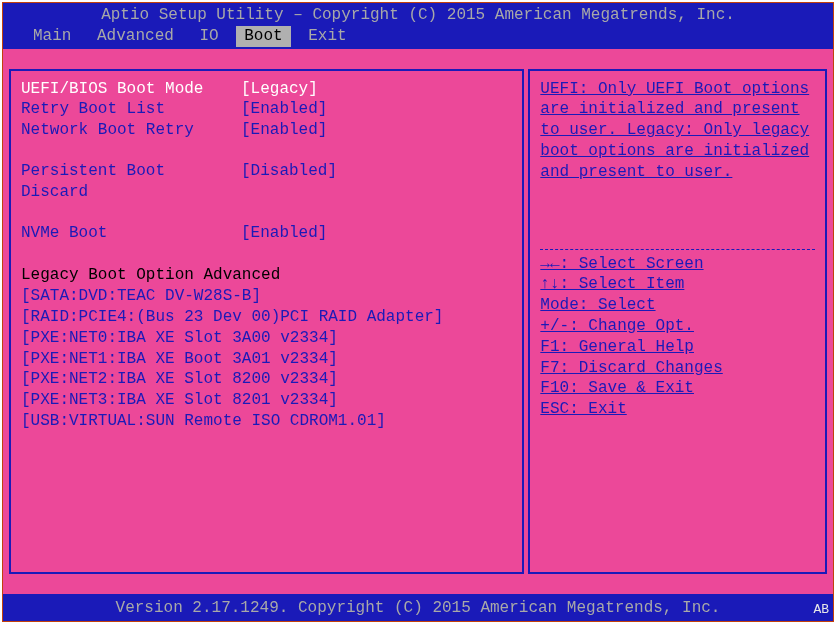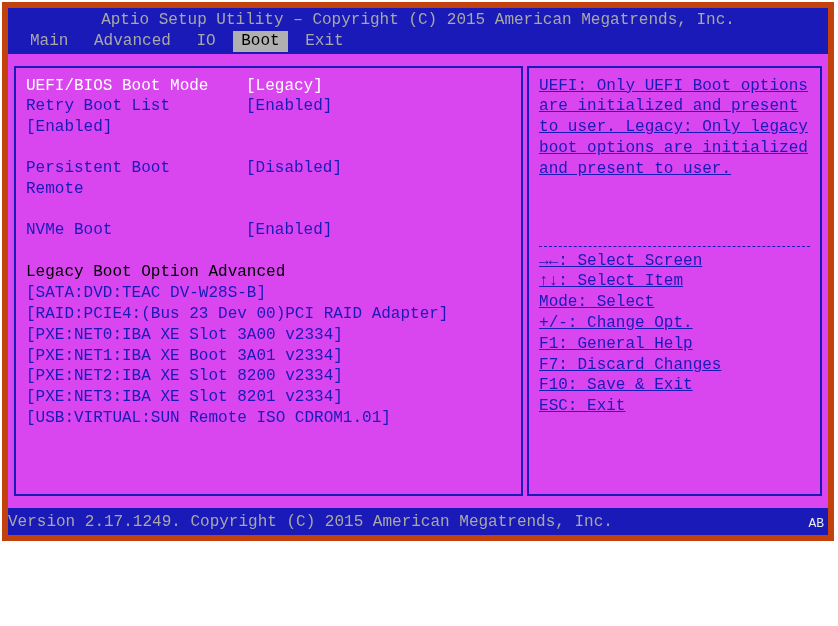--- a/index.html
+++ b/index.html
@@ -7,52 +7,53 @@
     background: #fff;
     font-family: "Courier New", Courier, monospace;
     font-size: 16px;
     line-height: 1.3;
     width: 838px;
     height: 626px;
     overflow: hidden;
   }
   .bios-window {
     width: 832px;
-    height: 539px;
+    height: 620px;
     margin: 2px;
-    border: 6px solid #c2410c;
+    border: 1px solid #c2410c;
     background: #1a1ab8;
     display: flex;
     flex-direction: column;
   }
   .header {
     background: #1a1ab8;
     color: #a8a8a8;
     text-align: center;
     padding: 2px 0 0 0;
   }
   .tabs {
     background: #1a1ab8;
     color: #a8a8a8;
     padding: 0 0 2px 14px;
+    margin-left: 8px;
   }
   .tab {
     display: inline-block;
     padding: 0 8px;
     cursor: pointer;
   }
   .tab.active {
     background: #b0b0b0;
     color: #000;
   }
   .content-area {
     flex: 1;
-    background: #d946ef;
+    background: #ec4899;
     display: flex;
-    padding: 12px 6px;
+    padding: 20px 6px;
     gap: 4px;
   }
   .panel {
     border: 2px solid #1a1ab8;
     padding: 8px 10px;
   }
   .left-panel {
     flex: 0 0 63%;
     color: #1a1ab8;
   }
@@ -76,21 +77,21 @@
   .help-text { flex: 0 0 auto; }
   .divider {
     border: none;
     border-top: 1px dashed #1a1ab8;
     margin: 6px 0 4px 0;
   }
   .key-row { white-space: pre; }
   .footer {
     background: #1a1ab8;
     color: #a8a8a8;
-    text-align: left;
+    text-align: center;
     padding: 4px 0 2px 0;
     position: relative;
   }
   .footer-ab {
     position: absolute;
     right: 4px;
     bottom: 2px;
     color: #e8e8e8;
     font-size: 13px;
   }
@@ -116,31 +117,32 @@
 
       <div class="setting-row selected">
         <span class="setting-label">UEFI/BIOS Boot Mode</span>
         <span class="setting-value">[Legacy]</span>
       </div>
       <div class="setting-row">
         <span class="setting-label">Retry Boot List</span>
         <span class="setting-value">[Enabled]</span>
       </div>
       <div class="setting-row">
+        <span class="setting-label">Network Boot Retry</span>
         <span class="setting-value">[Enabled]</span>
       </div>
 
       <div class="blank-row"></div>
 
       <div class="setting-row">
         <span class="setting-label">Persistent Boot</span>
         <span class="setting-value">[Disabled]</span>
       </div>
       <div class="setting-row">
-        <span class="setting-label">Remote</span>
+        <span class="setting-label">Discard</span>
       </div>
 
       <div class="blank-row"></div>
 
       <div class="setting-row">
         <span class="setting-label">NVMe Boot</span>
         <span class="setting-value">[Enabled]</span>
       </div>
 
       <div class="blank-row"></div>

